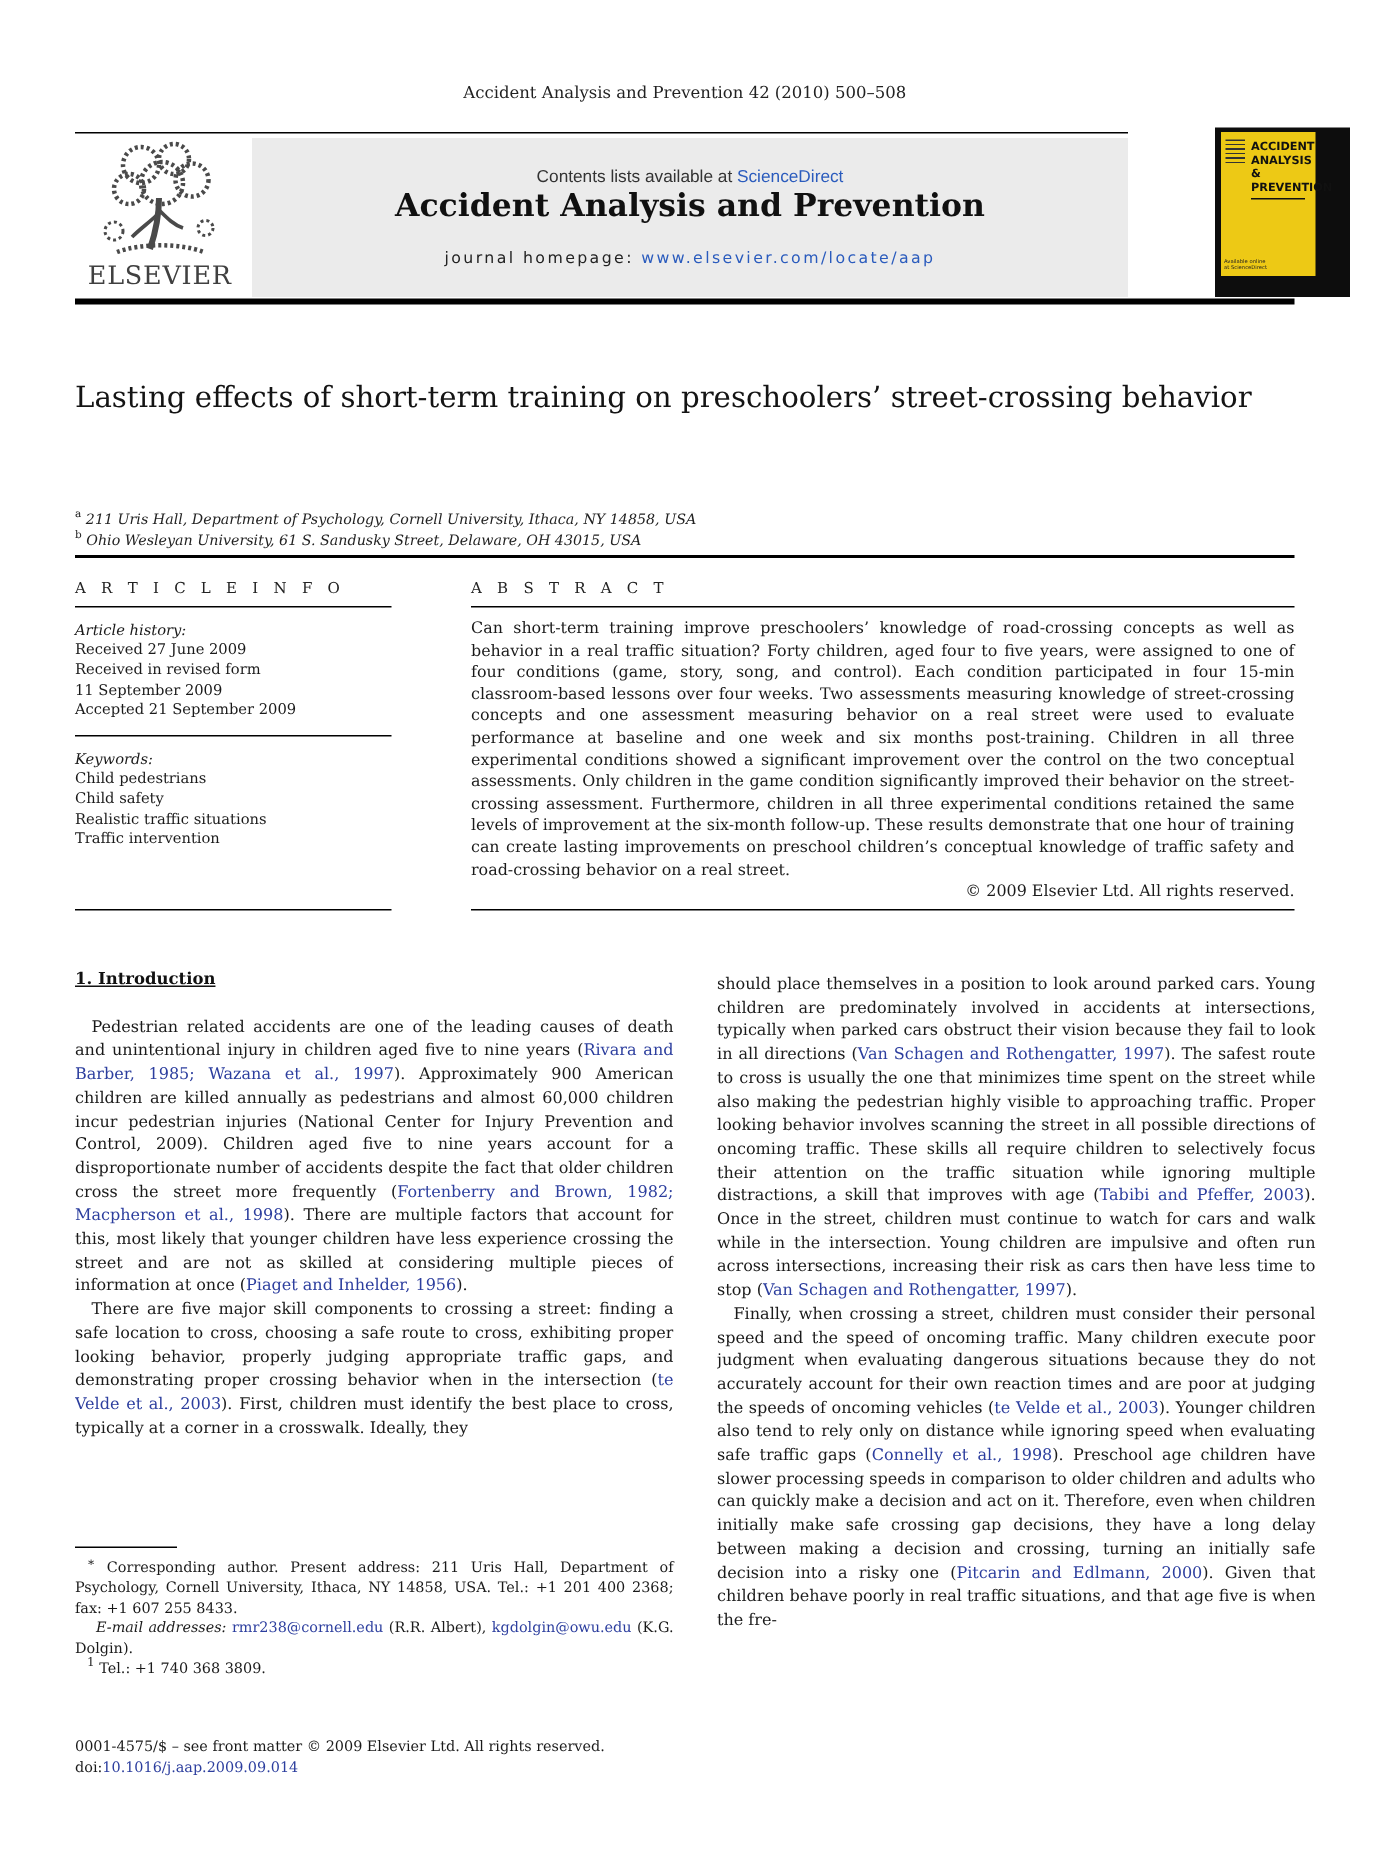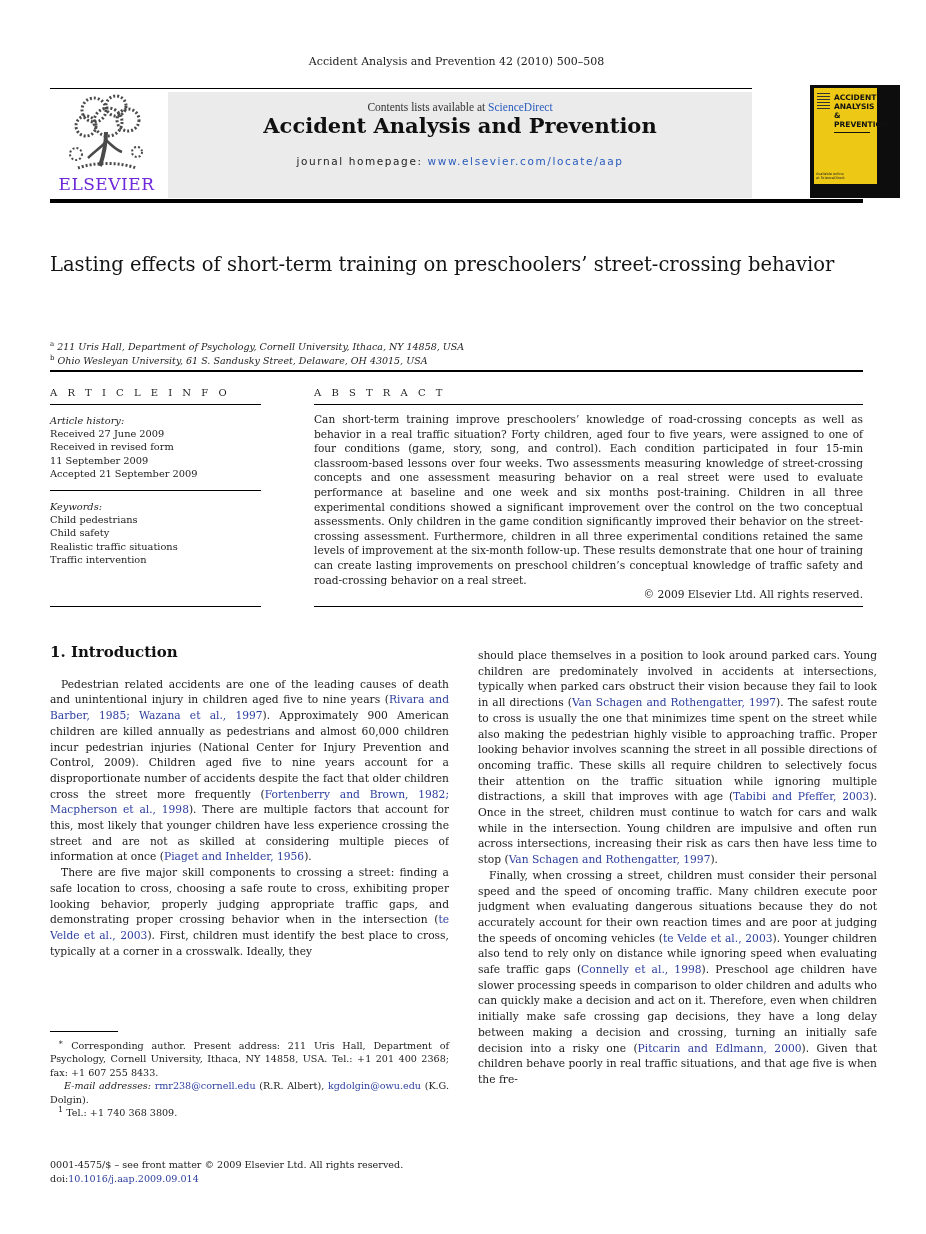--- a/index.html
+++ b/index.html
@@ -6,24 +6,24 @@
   .page{position:relative;width:926px;height:1234px;background:#fff;
         font-family:"DejaVu Serif", serif;color:#1a1a1a;overflow:hidden;}
   .abs{position:absolute;}
   .rule{background:#000;}
   .link{color:#2c3e9e;}
   .page-header{top:55px;left:50px;width:813px;text-align:center;font-size:11px;color:#222;}
   
   .rule-top{top:88px;left:50px;width:702px;height:1px;}
   .logo-box{top:92px;left:50px;width:113px;height:106px;background:#fff;text-align:center;}
   .logo-box svg{display:block;margin:0 auto;}
-  .elsevier-word{font-size:17px;letter-spacing:.5px;color:#6d28d9;font-weight:400;margin-top:-2px;}
+  .elsevier-word{font-size:17px;letter-spacing:.5px;color:#404040;font-weight:400;margin-top:-2px;}
   .banner{top:92px;left:168px;width:584px;height:106px;background:#ebebeb;text-align:center;}
   .banner .link{color:#2a5bbd;}
-  .contents-line{font-family:Liberation Serif, serif;font-size:11.5px;color:#333;padding-top:9px;}
+  .contents-line{font-family:Liberation Sans, sans-serif;font-size:11.5px;color:#333;padding-top:20px;}
   .journal-title{font-size:21px;font-weight:600;color:#101010;}
   .homepage-line{font-family:"DejaVu Sans",sans-serif;font-size:10.5px;letter-spacing:1.6px;color:#222;margin-top:17px;}
   
   .cover{top:85px;left:773px;width:90px;height:113px;background:#0d0d0d;margin-left:37px;}
   .cover-yellow{position:absolute;left:4px;top:3px;width:63px;height:96px;background:#edc915;}
   .cover-title{position:absolute;left:24px;top:8px;font-family:"DejaVu Sans",sans-serif;
                font-weight:bold;font-size:7.5px;line-height:9px;color:#111;text-align:left;}
   .cover-title .cov-underline{margin-top:3px;width:36px;height:1px;background:#111;}
   .cover-infoblock{position:absolute;left:3px;top:5px;width:13px;height:16px;
       background:repeating-linear-gradient(#333 0 1px,#edc915 1px 3px);}
@@ -47,21 +47,21 @@
   .info-label{font-style:italic;margin-top:9px;}
   .info-midrule{height:1px;background:#000;margin-top:10px;}
   .abstract-text{font-size:10.6px;line-height:14.6px;text-align:justify;color:#1a1a1a;margin-top:7px;}
   .abstract-copyright{font-size:10.6px;text-align:right;margin-top:1px;}
   .rule-info-bottom{top:606px;left:50px;width:211px;height:1px;}
   .rule-abs-bottom{top:606px;left:314px;width:549px;height:1px;}
   
   .body-col{font-size:10.7px;line-height:15.7px;text-align:justify;color:#1a1a1a;overflow:hidden;}
   .col-left{top:645px;left:50px;width:399px;height:378px;}
   .col-right{top:648px;left:478px;width:399px;height:482px;}
-  .sec-heading{font-size:15px;font-weight:bold;margin:0 0 16px 0;color:#111;}
+  .sec-heading{font-size:11px;font-weight:bold;margin:0 0 16px 0;color:#111;text-decoration:underline;}
   .para{margin:0;text-indent:11px;}
   .para.no-indent{text-indent:0;}
   
   .footnote{top:1031px;left:50px;width:399px;font-size:9.6px;line-height:13.4px;color:#1a1a1a;text-align:justify;}
   .footnote-rule{width:68px;height:1px;background:#000;margin-bottom:7px;}
   .footnote p{margin:0;}
   .fn-corr{text-indent:8px;}
   .fn-email{text-indent:14px;}
   .fn-tel{text-indent:8px;}
   .footer{top:1158px;left:50px;width:450px;font-size:9.6px;line-height:14px;color:#1a1a1a;}

